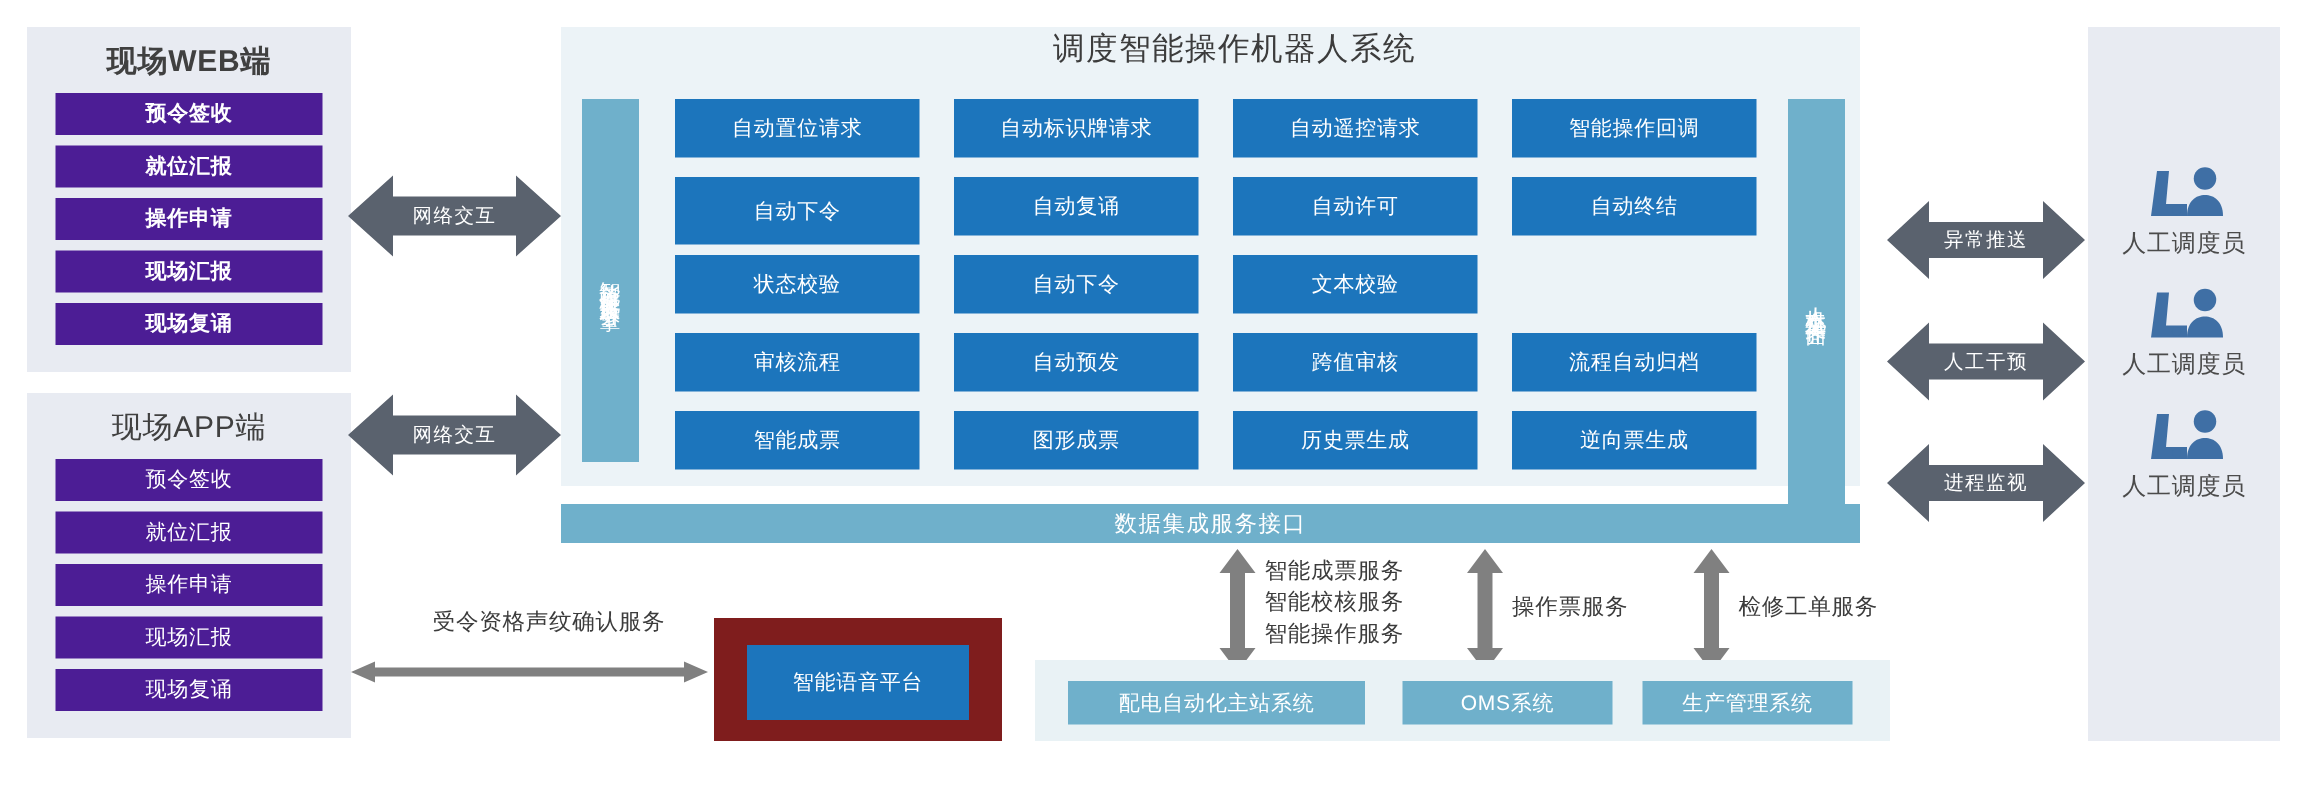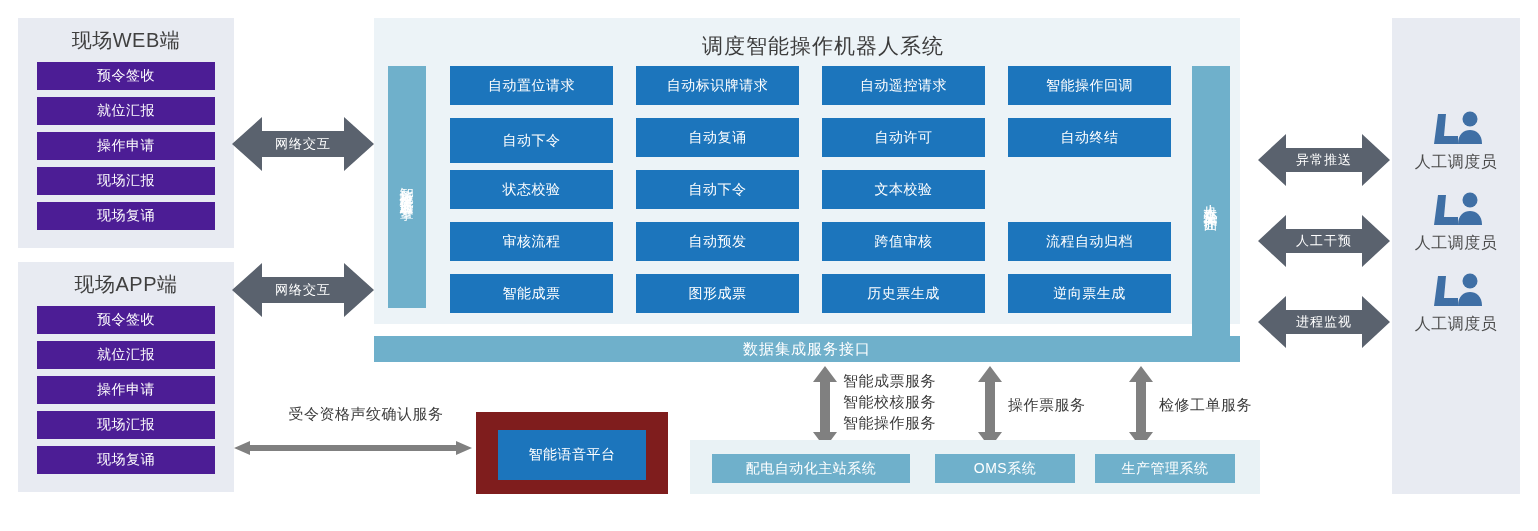--- a/index.html
+++ b/index.html
@@ -157,21 +157,21 @@
     letter-spacing: 0.5px;
     line-height: 21px;
     white-space: pre-line;
   }
 </style>
 </head>
 <body>
 
 <div id="canvas">
 
-  <div class="abs client-panel" style="left:18px; top:18px; width:216px; height:230px;">
+  <div class="abs client-panel" style="left:18px; top:18px; width:216px; height:230px;font-weight:bold;">
     <div class="client-title" style="padding-top:9px; padding-bottom:8px;">现场WEB端</div>
     <div>
       <div class="client-btn" style="width:178px;">预令签收</div>
       <div class="client-btn" style="width:178px;">就位汇报</div>
       <div class="client-btn" style="width:178px;">操作申请</div>
       <div class="client-btn" style="width:178px;">现场汇报</div>
       <div class="client-btn" style="width:178px;">现场复诵</div>
     </div>
   </div>
 
@@ -195,21 +195,21 @@
 
   <div class="arrow-wrap" style="left:232px; top:259px; width:142px; height:62px;">
     <svg width="142" height="62" viewBox="0 0 142 62">
       <polygon points="0,31 30,4 30,18 112,18 112,4 142,31 112,58 112,44 30,44 30,58" fill="#5a626e"></polygon>
     </svg>
     <div class="arrow-label">网络交互</div>
   </div>
 
   <div class="abs sys-panel" style="left:374px; top:18px; width:866px; height:306px;">
 
-    <div class="sys-title" style="padding-top:14px;margin-left:32px;">调度智能操作机器人系统</div>
+    <div class="sys-title" style="margin-left:32px;">调度智能操作机器人系统</div>
 
     <div class="abs vert-bar" style="left:14px; top:48px; width:38px; height:242px;">智能操作机器人服务引擎</div>
 
     <div class="abs vert-bar" style="left:818px; top:48px; width:38px; height:270px;">人机交互工作界面</div>
 
     <div class="abs" style="left:76px; top:48px; width:726px; height:250px;">
 
       <div class="fn-box abs" style="left:0px;   top:0px;  width:163px; height:39px;">自动置位请求</div>
       <div class="fn-box abs" style="left:186px; top:0px;  width:163px; height:39px;">自动标识牌请求</div>
       <div class="fn-box abs" style="left:372px; top:0px;  width:163px; height:39px;">自动遥控请求</div>

